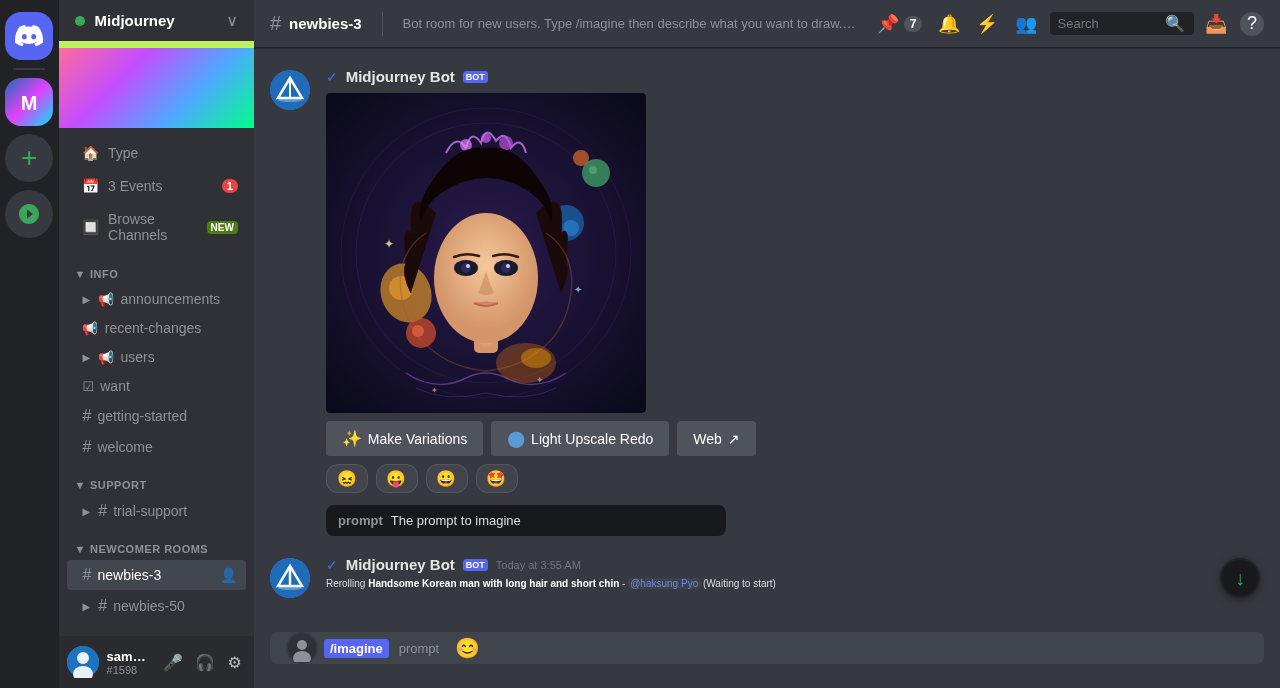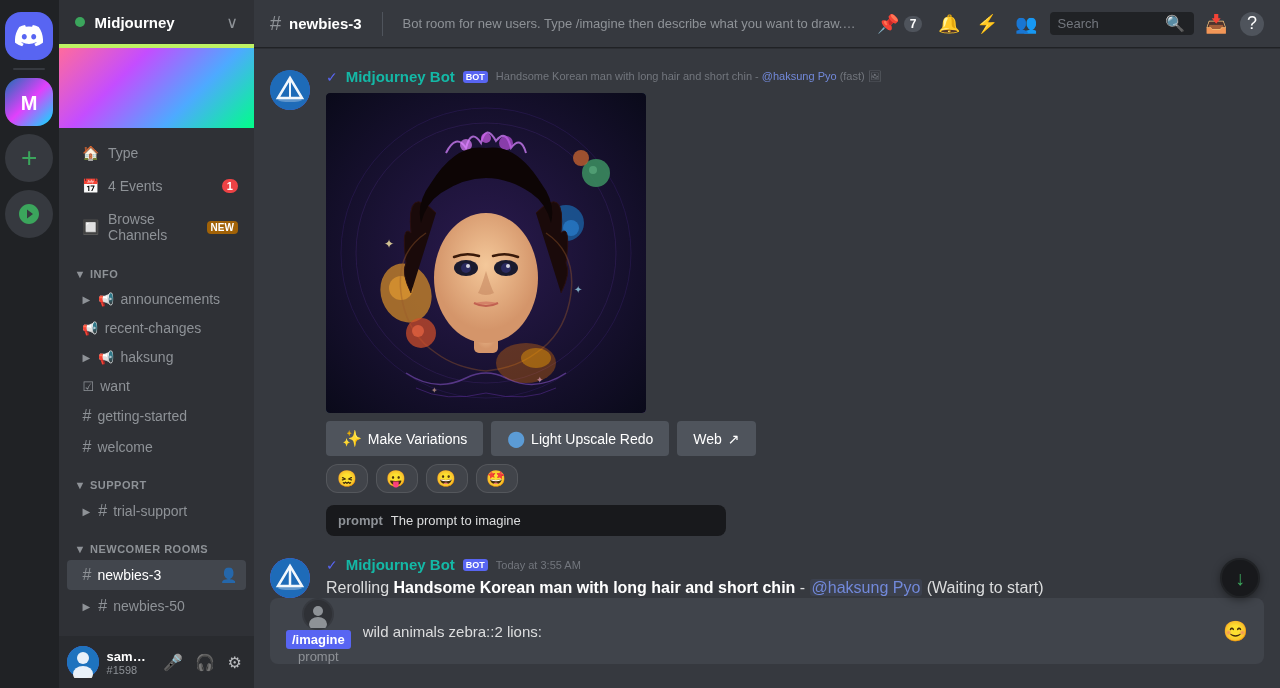--- a/index.html
+++ b/index.html
@@ -9,31 +9,31 @@
     .server-list { width: 72px; background: #202225; display: flex; flex-direction: column; align-items: center; padding: 12px 0; gap: 8px; overflow: hidden; }
     .server-icon { width: 48px; height: 48px; border-radius: 50%; background: #5865f2; display: flex; align-items: center; justify-content: center; color: white; font-weight: bold; font-size: 18px; cursor: pointer; transition: border-radius 0.2s; }
     .server-icon.active { border-radius: 16px; }
     .server-icon.discord { background: #5865f2; }
     .server-divider { width: 32px; height: 2px; background: #36393f; border-radius: 1px; }
     .server-icon.add { background: #36393f; color: #3ba55c; font-size: 24px; }
     .server-icon.explore { background: #36393f; color: #3ba55c; }
 
     
     .channel-list { width: 240px; background: #2f3136; display: flex; flex-direction: column; overflow: hidden; }
-    .server-header { height: 48px; padding: 0 16px; display: flex; align-items: center; justify-content: space-between; border-bottom: 4px solid #bef264; box-shadow: 0 1px 0 rgba(4,4,5,0.2); cursor: pointer; }
+    .server-header { height: 48px; padding: 0 16px; display: flex; align-items: center; justify-content: space-between; border-bottom: 7px solid #bef264; box-shadow: 0 1px 0 rgba(4,4,5,0.2); cursor: pointer; }
     .server-header-name { font-weight: 600; color: #fff; font-size: 15px; }
     .server-header-badge { width: 10px; height: 10px; border-radius: 50%; background: #3ba55c; margin-right: 6px; display: inline-block; }
     .server-banner { height: 80px; background: linear-gradient(135deg, #ff6b9d, #c44dff, #4daaff, #00ff88); overflow: hidden; }
     .channel-scroll { flex: 1; overflow-y: auto; padding: 8px 0; }
     .channel-scroll::-webkit-scrollbar { width: 4px; }
     .channel-scroll::-webkit-scrollbar-thumb { background: #202225; border-radius: 2px; }
 
     .nav-item { display: flex; align-items: center; padding: 8px 8px 8px 16px; border-radius: 4px; margin: 1px 8px; cursor: pointer; color: #8e9297; font-size: 14px; gap: 8px; }
     .nav-item .badge { background: #ed4245; color: white; border-radius: 8px; font-size: 11px; font-weight: 700; padding: 1px 5px; margin-left: auto; }
-    .nav-item .new-badge { background: #a16207; color: white; border-radius: 4px; font-size: 10px; font-weight: 700; padding: 1px 4px; margin-left: 4px; }
+    .nav-item .new-badge { background: #4d7c0f; color: white; border-radius: 4px; font-size: 10px; font-weight: 700; padding: 1px 4px; margin-left: 4px; }
 
     .section-header { padding: 16px 8px 4px 16px; font-size: 11px; font-weight: 700; color: #8e9297; text-transform: uppercase; letter-spacing: 0.5px; display: flex; align-items: center; gap: 4px; cursor: pointer; }
 
     .channel-item { display: flex; align-items: center; padding: 6px 8px 6px 16px; border-radius: 4px; margin: 1px 8px; cursor: pointer; color: #8e9297; font-size: 14px; gap: 6px; }
     .channel-item.active { background: #42464d; color: #fff; }
 
     .user-panel { height: 52px; background: #292b2f; display: flex; align-items: center; padding: 0 8px; gap: 8px; }
     .user-avatar { width: 32px; height: 32px; border-radius: 50%; background: #5865f2; display: flex; align-items: center; justify-content: center; font-size: 14px; color: white; flex-shrink: 0; }
     .user-info { flex: 1; min-width: 0; }
     .user-name { font-size: 13px; font-weight: 600; color: #fff; white-space: nowrap; overflow: hidden; text-overflow: ellipsis; }
@@ -61,25 +61,25 @@
     .messages { flex: 1; overflow-y: auto; padding: 16px; display: flex; flex-direction: column; gap: 4px; }
     .messages::-webkit-scrollbar { width: 8px; }
     .messages::-webkit-scrollbar-thumb { background: #202225; border-radius: 4px; }
 
     .message-group { display: flex; gap: 16px; padding: 4px 0; }
     .message-avatar { width: 40px; height: 40px; border-radius: 50%; flex-shrink: 0; overflow: hidden; margin-top: 2px; }
     .message-avatar.bot-avatar { background: #5865f2; display: flex; align-items: center; justify-content: center; }
     .message-content { flex: 1; }
     .message-header { display: flex; align-items: center; gap: 8px; margin-bottom: 4px; }
     .message-author { font-size: 15px; font-weight: 600; color: #fff; }
-    .message-author.bot-name { color: #14b8a6; }
+    .message-author.bot-name { color: #e5e5e5; }
     .message-time { font-size: 11px; color: #72767d; }
     .bot-badge { background: #5865f2; color: #fff; font-size: 9px; font-weight: 700; padding: 1px 3px; border-radius: 3px; text-transform: uppercase; }
     .verified-badge { color: #5865f2; font-size: 14px; }
-    .message-text { font-size: 16px; color: #dcddde; line-height: 1.4; }
+    .message-text { font-size: 10px; color: #dcddde; line-height: 1.4; }
     .message-text strong { color: #fff; }
     .mention { color: #7289da; background: rgba(114,137,218,0.1); border-radius: 3px; padding: 0 2px; cursor: pointer; }
 
     
     .message-image { margin-top: 8px; border-radius: 4px; overflow: hidden; max-width: 320px; }
     .message-image-placeholder { width: 320px; height: 320px; background: linear-gradient(135deg, #1a1a2e, #16213e, #0f3460, #533483); border-radius: 4px; display: flex; align-items: center; justify-content: center; position: relative; overflow: hidden; }
 
     
     .ai-portrait { width: 100%; height: 100%; }
 
@@ -152,21 +152,21 @@
   </div>
   <div class="server-banner"></div>
 
   <div class="channel-scroll">
     <div class="nav-item">
       <span>🏠</span>
       <span>Type</span>
     </div>
     <div class="nav-item">
       <span>📅</span>
-      <span>4 Events</span>
+      <span>3 Events</span>
       <span class="badge">1</span>
     </div>
     <div class="nav-item">
       <span>🔲</span>
       <span>Browse Channels</span>
       <span class="new-badge">NEW</span>
     </div>
 
     <div class="section-header">
       <span>▼</span>
@@ -177,21 +177,21 @@
       <span style="font-size:13px;">📢</span>
       <span>announcements</span>
     </div>
     <div class="channel-item">
       <span style="font-size:13px;">📢</span>
       <span>recent-changes</span>
     </div>
     <div class="channel-item">
       <span style="font-size:10px; margin-right:2px;">▶</span>
       <span style="font-size:13px;">📢</span>
-      <span>haksung</span>
+      <span>users</span>
     </div>
     <div class="channel-item">
       <span style="font-size:13px;">☑</span>
       <span>want</span>
     </div>
     <div class="channel-item">
       <span style="font-size:16px; color:#8e9297;">#</span>
       <span>getting-started</span>
     </div>
     <div class="channel-item">
@@ -283,21 +283,20 @@
             <path d="M20 8 L20 28" stroke="white" stroke-width="2"></path>
             <ellipse cx="20" cy="30" rx="12" ry="2" fill="white" opacity="0.3"></ellipse>
           </g>
         </svg>
       </div>
       <div class="message-content">
         <div class="message-header">
           <span class="verified-badge">✓</span>
           <span class="message-author bot-name">Midjourney Bot</span>
           <span class="bot-badge">BOT</span>
-          <span class="message-time">Handsome Korean man with long hair and short chin - <span style="color:#7289da;">@haksung Pyo</span> (fast) 🖼</span>
         </div>
 
         <div class="message-image">
           <div class="message-image-placeholder">
             <svg class="ai-portrait" viewBox="0 0 320 320" xmlns="http://www.w3.org/2000/svg">
               <defs>
                 <radialGradient id="bg" cx="50%" cy="50%" r="70%">
                   <stop offset="0%" style="stop-color:#2a1a4e"></stop>
                   <stop offset="100%" style="stop-color:#0a0a1a"></stop>
                 </radialGradient>
@@ -427,28 +426,27 @@
 
     <div style="position: relative;">
       <div class="scroll-bottom" style="position: fixed; right: 20px; bottom: 90px; width: 40px; height: 40px; background: #18191c; border-radius: 50%; display: flex; align-items: center; justify-content: center; cursor: pointer; border: 2px solid #202225; color: #3ba55c; font-size: 20px; box-shadow: 0 2px 8px rgba(0,0,0,0.4);">
         <span>↓</span>
       </div>
     </div>
   </div>
 
   <div class="message-input-area">
     <div class="message-input-box">
-      <div style="display:flex; align-items:center; flex-shrink:0;flex-direction:column;">
+      <div style="display:flex; align-items:center; gap:6px; flex-shrink:0;">
         <div style="width:32px;height:32px;border-radius:50%;background:#36393f;display:flex;align-items:center;justify-content:center;flex-shrink:0;">
           <svg width="28" height="28" viewBox="0 0 28 28">
             <circle cx="14" cy="14" r="14" fill="#2f3136"></circle>
             <circle cx="14" cy="11" r="5" fill="#8e9297"></circle>
             <ellipse cx="14" cy="24" rx="9" ry="7" fill="#8e9297"></ellipse>
           </svg>
         </div>
         <span class="input-tag">/imagine</span>
         <span class="input-word">prompt</span>
       </div>
-      <input class="message-input" type="text" value="wild animals zebra::2 lions:" style="">
       <button class="input-emoji-btn">😊</button>
     </div>
   </div>
 </div>
 
 </body></html>

